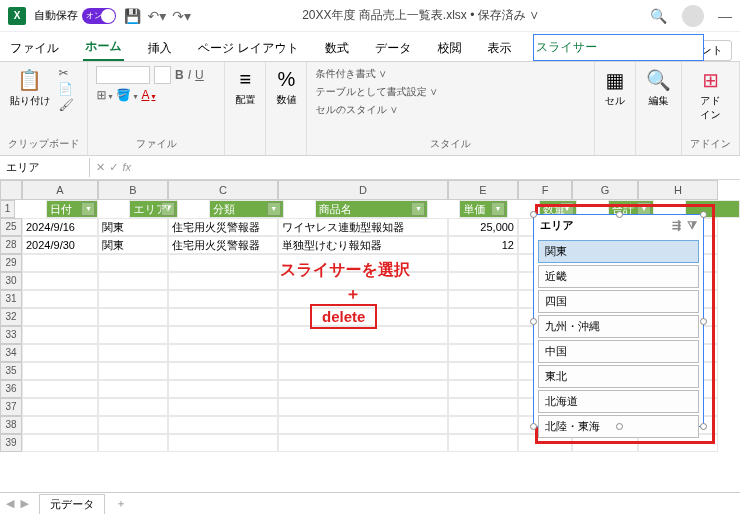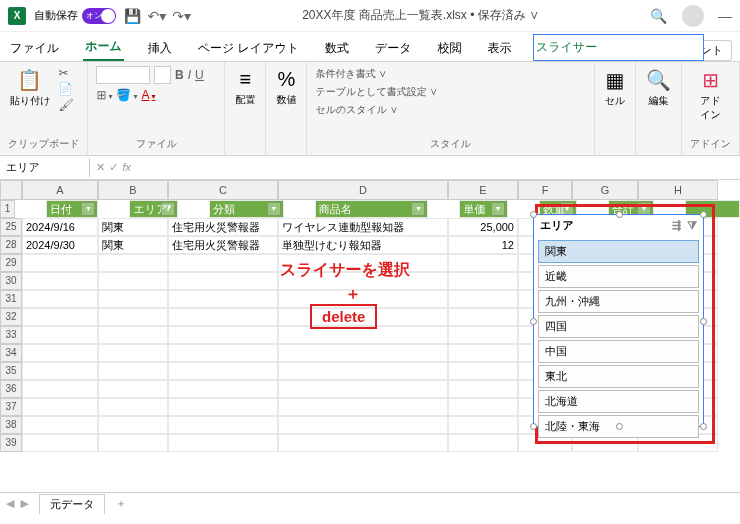--- a/index.html
+++ b/index.html
@@ -366,22 +366,22 @@
     <div class="slicer-hdr">
         <span>エリア</span>
         <span class="sp">
           <span>⇶</span>
           <span>⧩</span>
         </span>
       </div>
     <div class="slicer-body" id="slicer-items">
         <div class="slicer-item sel">関東</div>
         <div class="slicer-item">近畿</div>
+        <div class="slicer-item">四国</div>
         <div class="slicer-item">九州・沖縄</div>
-        <div class="slicer-item">四国</div>
         <div class="slicer-item">中国</div>
         <div class="slicer-item">東北</div>
         <div class="slicer-item">北海道</div>
         <div class="slicer-item">北陸・東海</div>
       </div>
     <div class="handle" style="left:-4px;top:-4px"></div>
       <div class="handle" style="right:-4px;top:-4px"></div>
     <div class="handle" style="left:-4px;bottom:-4px"></div>
       <div class="handle" style="right:-4px;bottom:-4px"></div>
     <div class="handle" style="left:50%;top:-4px;margin-left:-3px"></div>

